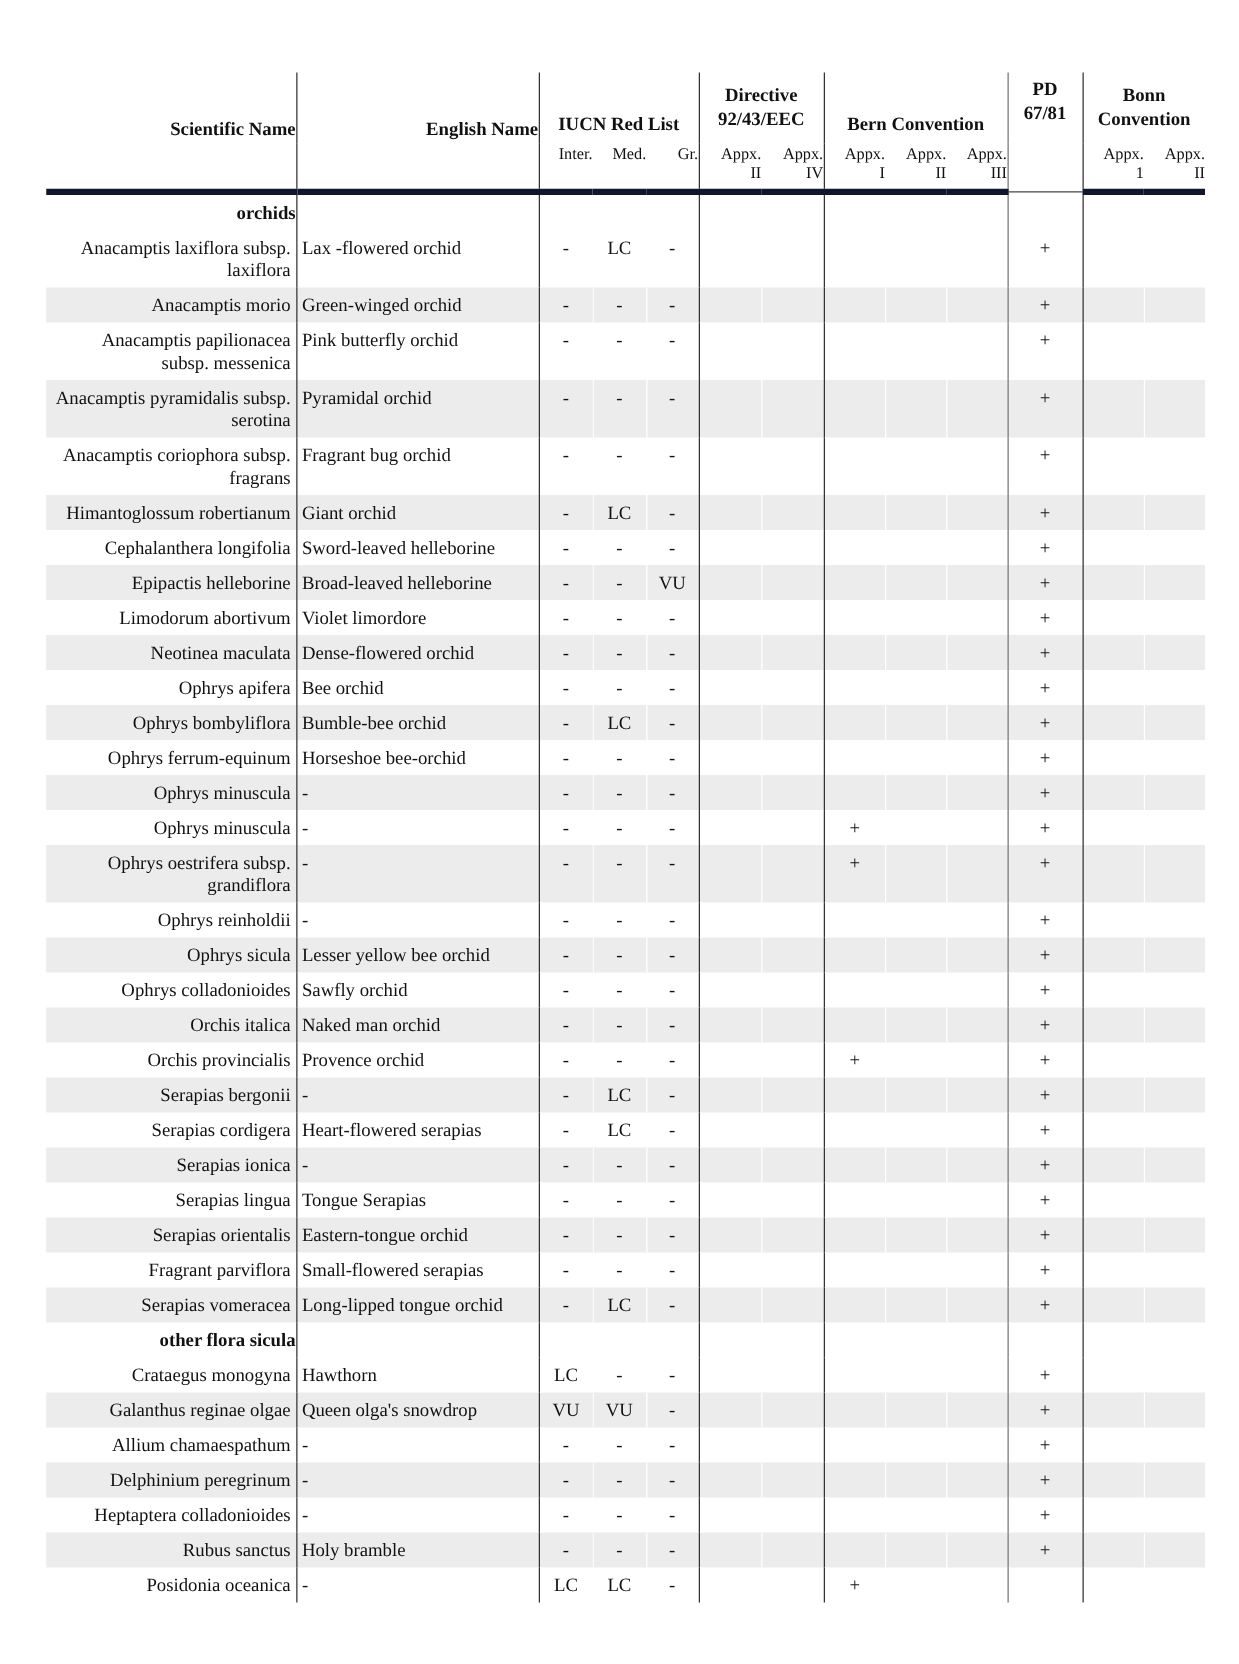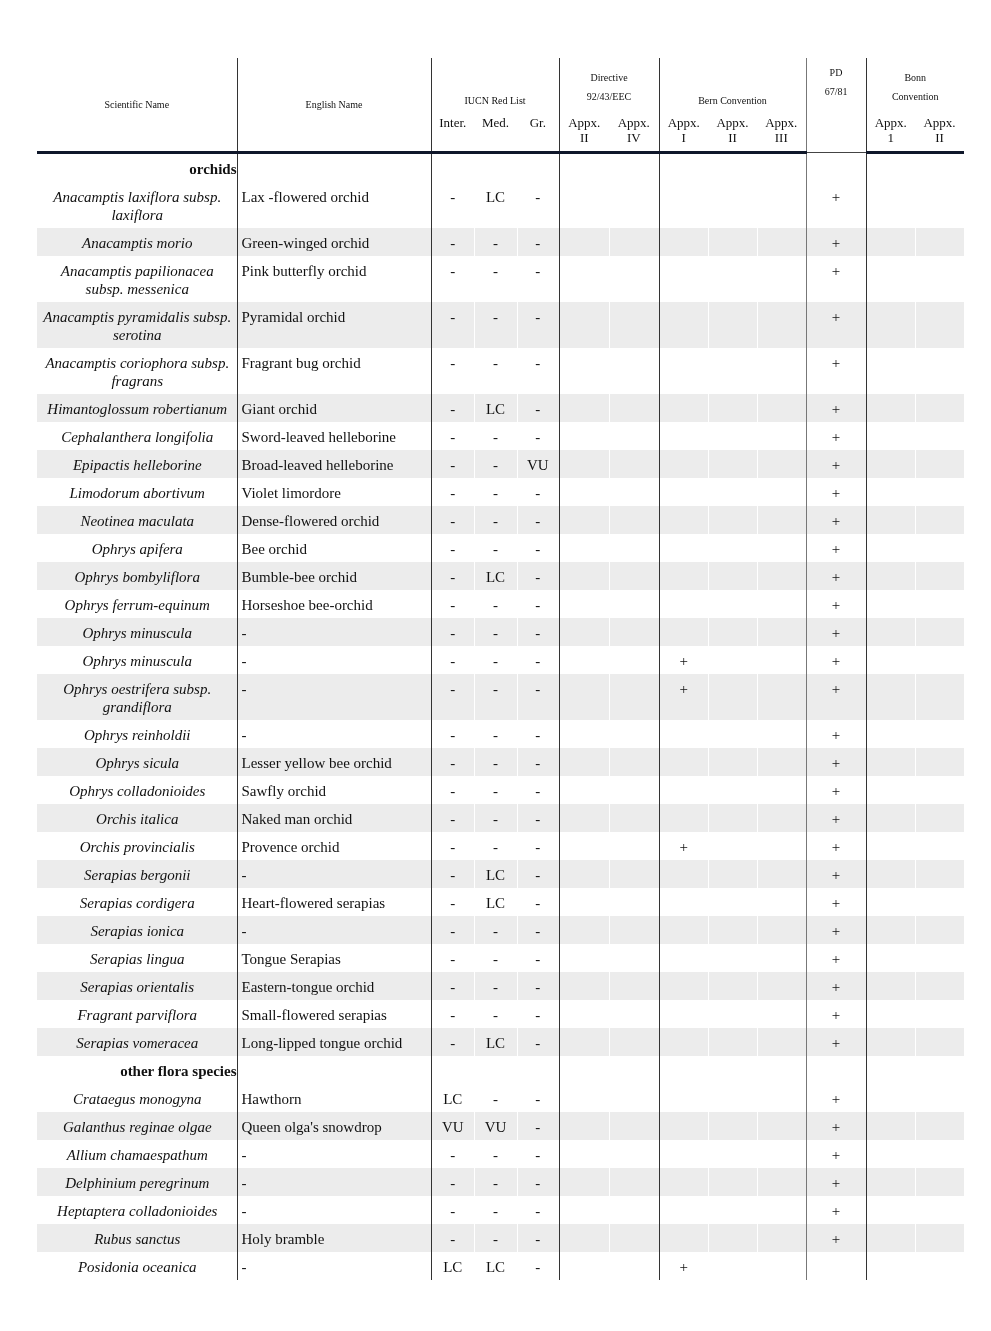--- a/index.html
+++ b/index.html
@@ -9,29 +9,29 @@
           border-collapse: collapse; table-layout: fixed; font-size: 15px; }
   col.c-sci { width: 200px; }
   col.c-eng { width: 194px; }
   col.c-iu { width: 43px; }
   col.c-iu3 { width: 42px; }
   col.c-dir { width: 50px; }
   col.c-bern { width: 49px; }
   col.c-pd { width: 60px; }
   col.c-bonn { width: 49px; }
   th, td { padding: 0; vertical-align: top; }
-  thead th { font-weight: normal; text-align: center; font-size: 10px; line-height: 19px; }
+  thead th { font-weight: bold; text-align: center; font-size: 15px; line-height: 19px; }
   .h-main { height: 52px; vertical-align: middle; }
   .h-tall { vertical-align: middle; }
   .h-sub { font-weight: normal; font-size: 13px; line-height: 15px; height: 36px; vertical-align: top; padding-top: 0; }
-  thead tr:last-child th, thead th.h-tall { border-bottom: 3px solid #0f172a; }
+  thead tr:last-child th, thead th.h-tall { border-bottom: 5px solid #0f172a; text-align: right; }
   .bl { border-left: 1px solid #333; }
   .bl-g { border-left: 1.5px solid #777; }
   tbody td { line-height: 18px; padding-top: 6px; padding-bottom: 4px; text-align: center; }
-  tbody td.sci { text-align: center; font-style: italic; padding-left: 5px; padding-right: 4px; margin-top: 36px; }
+  tbody td.sci { text-align: right; padding-left: 5px; padding-right: 4px; margin-top: 36px; }
   tbody td.eng { text-align: left; padding-left: 4px; padding-right: 4px; margin-left: 16px; }
   tbody tr.sec td { font-weight: bold; text-align: right; padding-left: 5px; font-style: normal; height: 18px; }
   tbody tr.stripe td { background: #ececec; }
   tbody tr.stripe td + td { box-shadow: inset 1px 0 0 #ffffff; }
   tbody tr.stripe td.bl, tbody tr.stripe td.bl-g { box-shadow: none; }
 </style>
 </head>
 <body>
 
 <table>
@@ -533,21 +533,21 @@
         <td class="bl"></td>
         <td></td>
         <td class="bl"></td>
         <td></td>
         <td></td>
         <td class="bl-g">+</td>
         <td class="bl"></td>
         <td></td>
       </tr>
       <tr class="sec">
-        <td class="">other flora species</td>
+        <td class="">other flora sicula</td>
         <td class="bl"></td>
         <td class="bl"></td>
         <td class=""></td>
         <td class=""></td>
         <td class="bl"></td>
         <td class=""></td>
         <td class="bl"></td>
         <td class=""></td>
         <td class=""></td>
         <td class="bl-g"></td>

